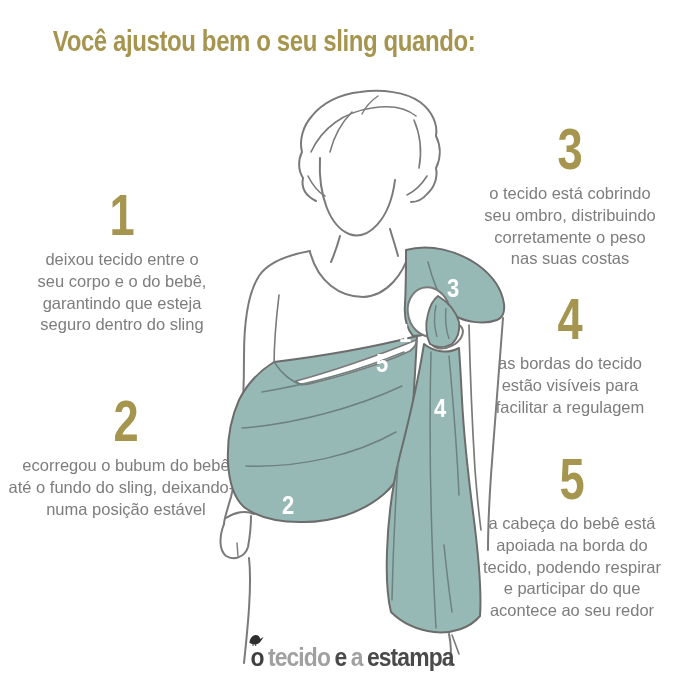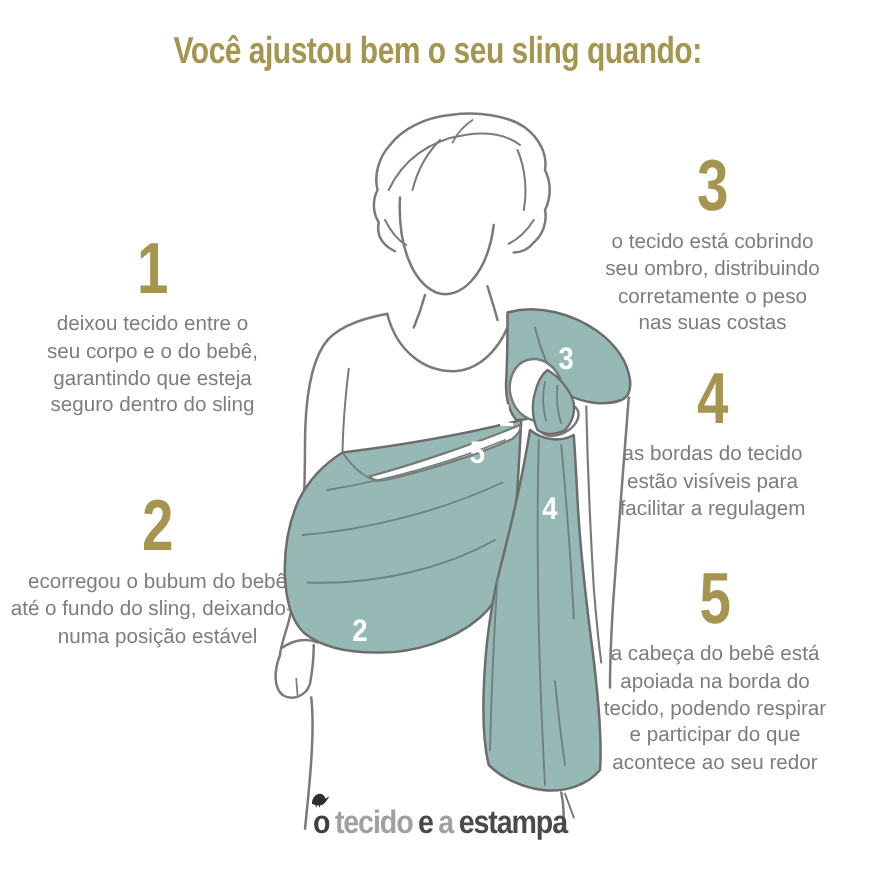--- a/index.html
+++ b/index.html
@@ -1,21 +1,21 @@
 <!DOCTYPE html>
 <html><head>
 <meta charset="utf-8">
 <style>
   html,body{margin:0;padding:0;background:#fff;}
   .canvas{
     position:relative;width:700px;height:700px;background:#ffffff;overflow:hidden;
     font-family:"Liberation Sans",sans-serif;
   }
   
-  .title-wrap{position:absolute;top:24px;left:0;width:700px;text-align:center;}
+  .title-wrap{position:absolute;top:24px;left:0;width:700px;text-align:left;}
   .title-text{
     display:inline-block;font-size:30px;font-weight:bold;color:#a6954f;
     letter-spacing:-0.5px;white-space:nowrap;transform:scaleX(0.8);transform-origin:center top;
   }
   
   .step{position:absolute;text-align:center;transform:translateX(-50%);}
   .step-number{
     display:inline-block;font-size:58px;line-height:1;font-weight:bold;color:#a6954f;
     transform:scaleX(0.78);transform-origin:center top;
   }

